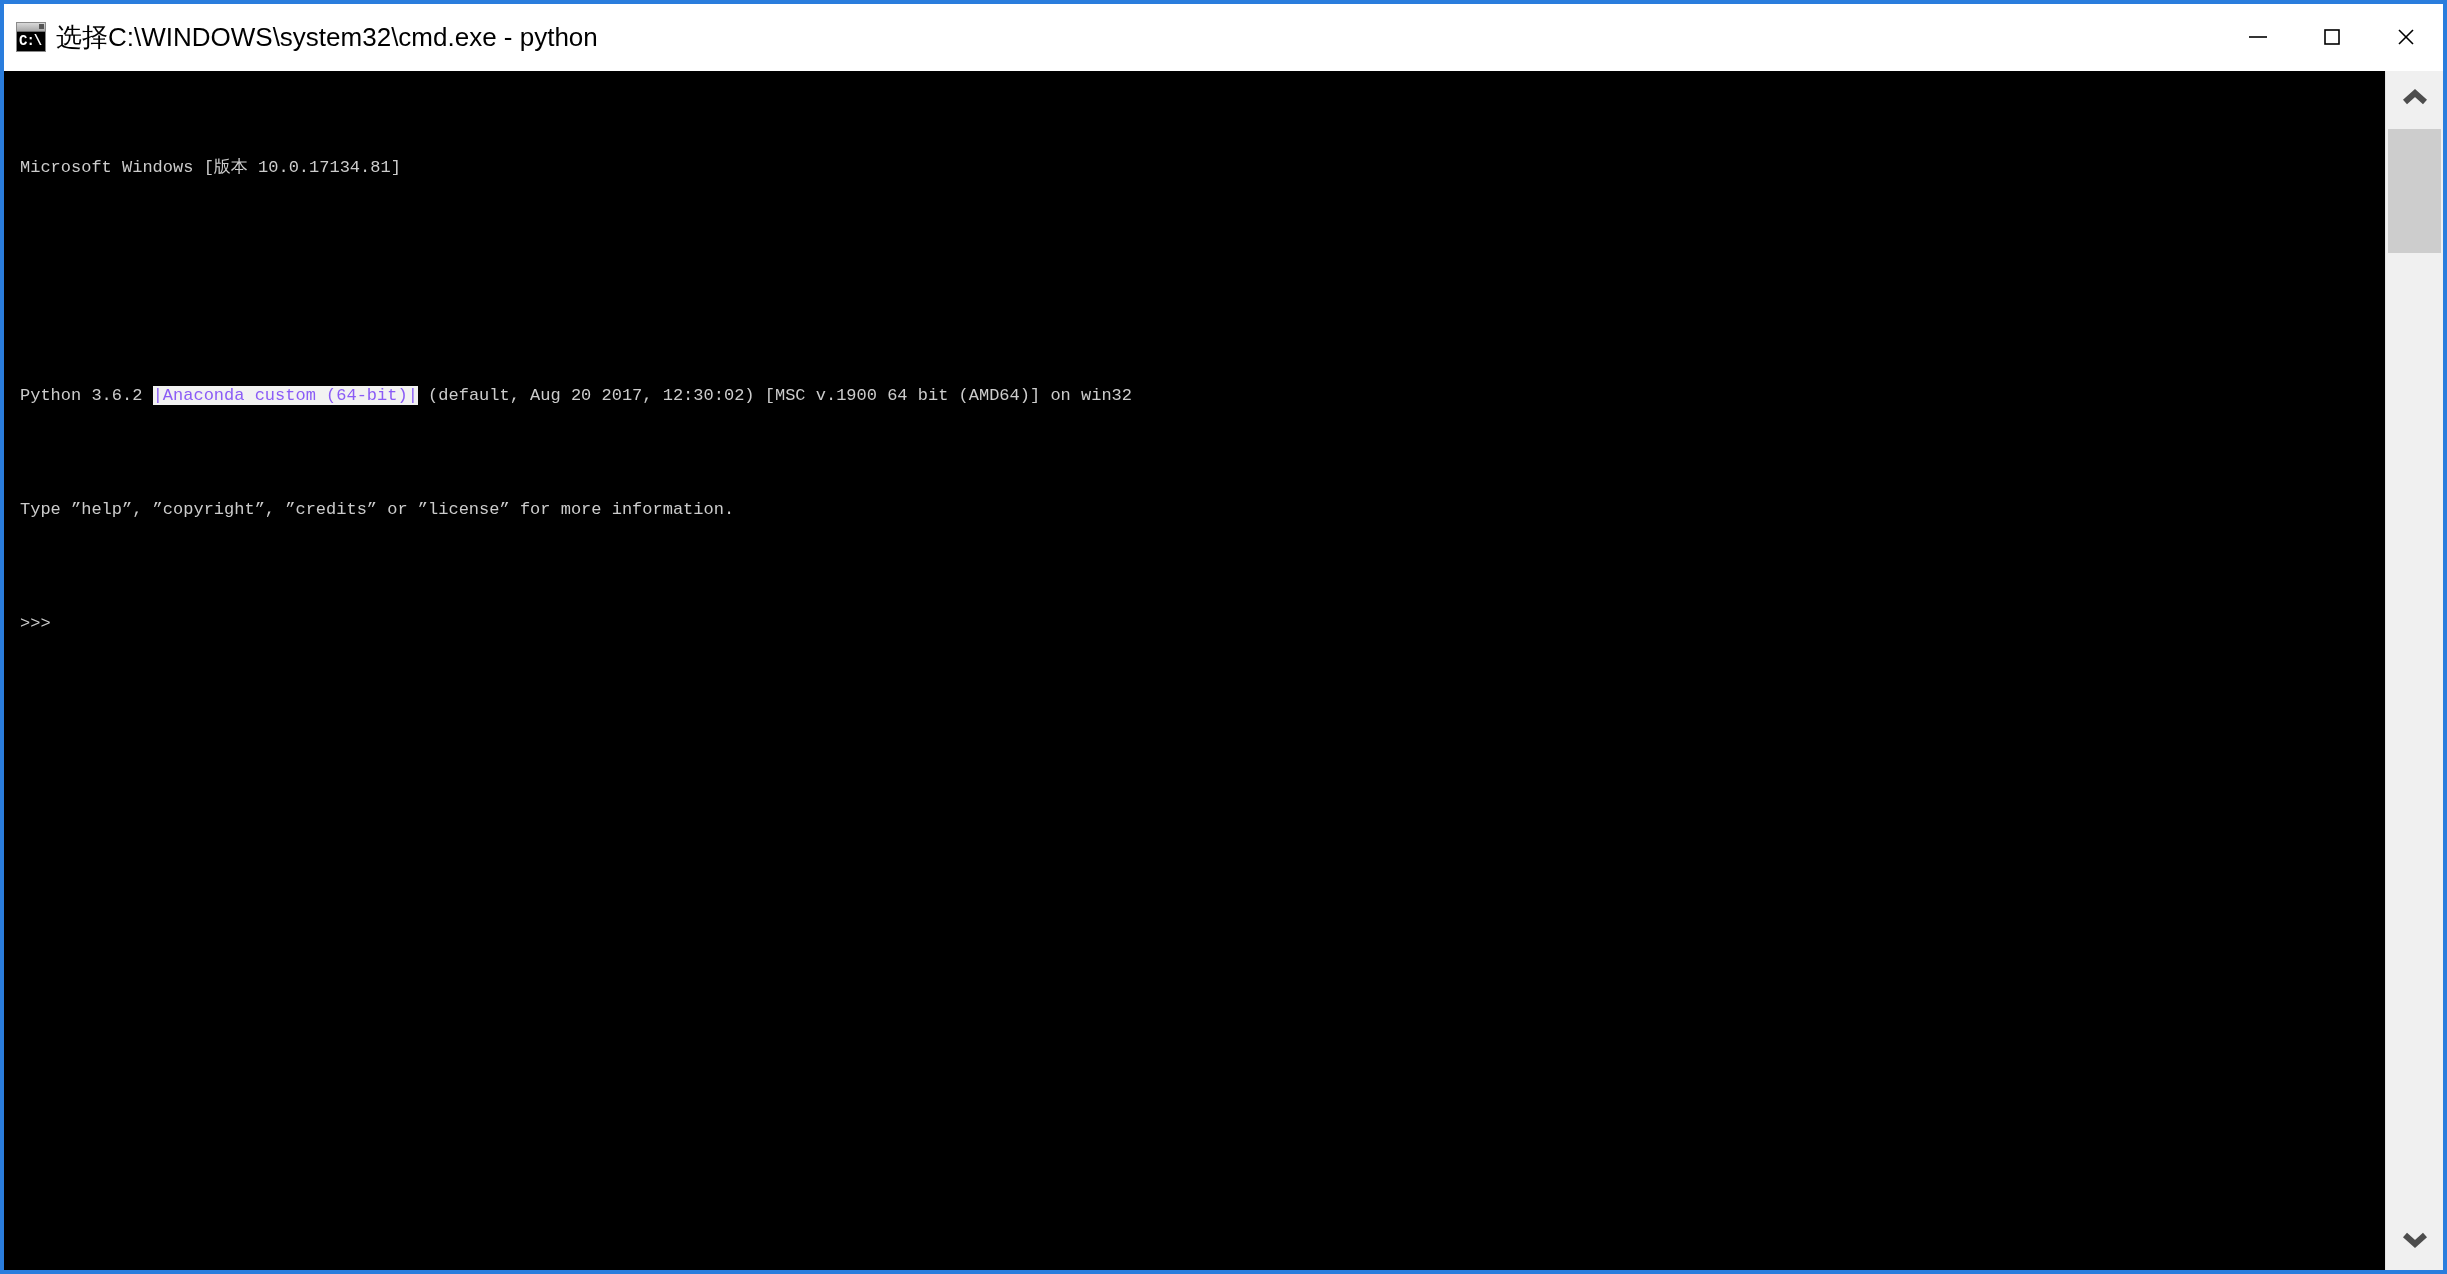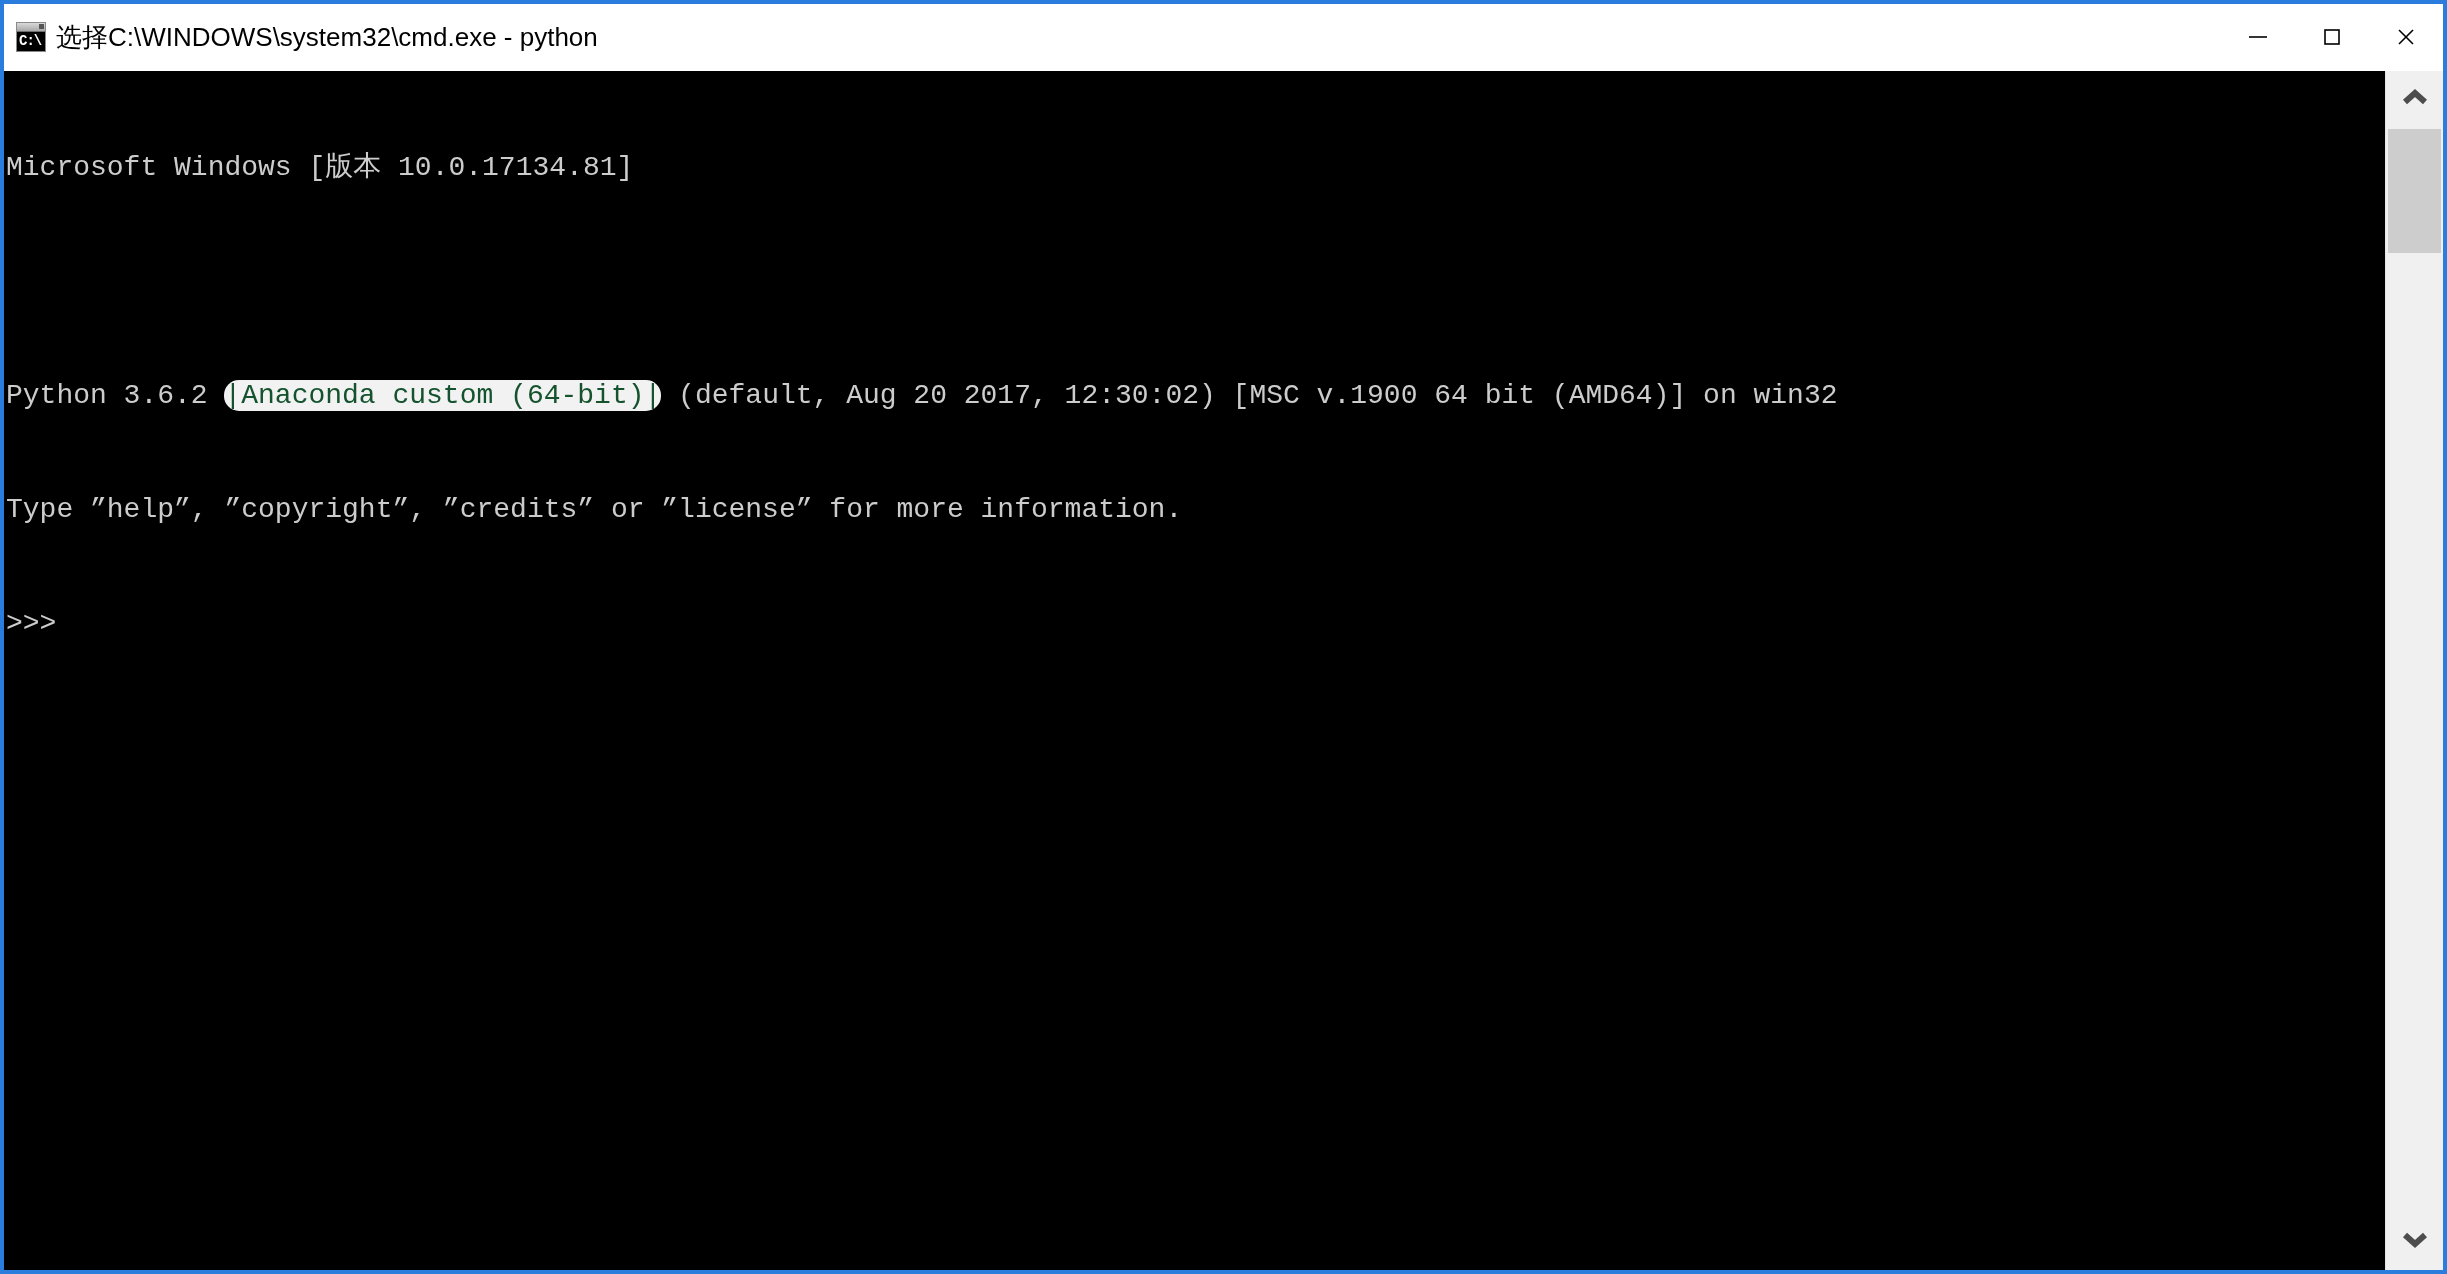--- a/index.html
+++ b/index.html
@@ -115,37 +115,36 @@
   }
   .console {
     flex: 1;
     background: #000000;
     padding: 0;
     overflow: hidden;
     position: relative;
   }
   .console-lines {
     font-family: "Liberation Mono", "DejaVu Sans Mono", monospace;
-    font-size: 28px;
+    font-size: 17px;
     line-height: 38px;
     color: #cccccc;
     white-space: pre;
-    padding-left: 2px;
+    padding-left: 16px;
     padding-top: 2px;
     letter-spacing: 0px;
   }
   .console-lines .line {
     height: 38px;
     white-space: pre;
   }
   .sel {
     background: #f2f2f2;
-    color: #14532d;
+    color: #8b5cf6;
     box-shadow: 0 0 0 0 #f2f2f2;
-    border-radius: 15px;
   }
 
   
   .scrollbar {
     width: 58px;
     min-width: 58px;
     background: #f0f0f0;
     display: flex;
     flex-direction: column;
     border-left: 1px solid #e4e4e4;

